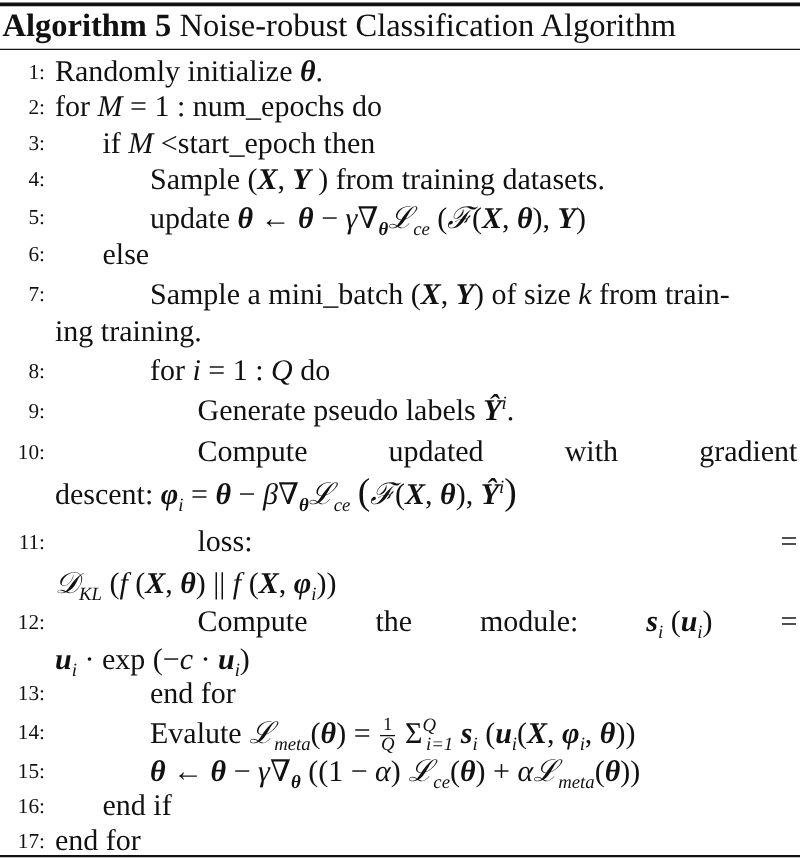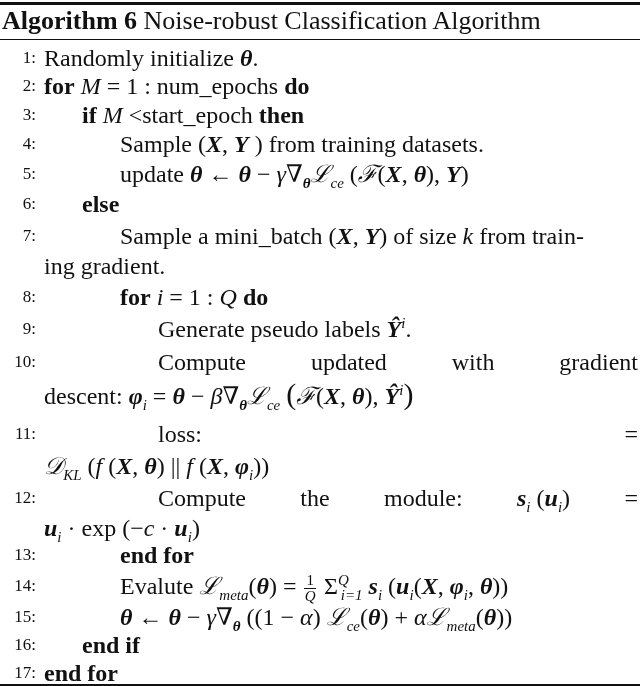--- a/index.html
+++ b/index.html
@@ -6,38 +6,38 @@
   body{width:640px;height:686px;overflow:hidden;font-family:"Liberation Serif","DejaVu Serif",serif;color:#111;}
   .algo{position:relative;width:640px;height:686px;}
   .rule-top{position:absolute;left:0;top:2px;width:640px;height:3px;background:#111;}
   .rule-mid{position:absolute;left:0;top:39px;width:640px;height:1px;background:#111;}
   .rule-bot{position:absolute;left:0;top:684px;width:640px;height:2px;background:#111;}
   .title{position:absolute;left:2px;top:6px;font-size:26px;line-height:30px;white-space:nowrap;}
   .title b{font-weight:bold;}
   .line{position:absolute;left:0;font-size:24px;line-height:28px;white-space:nowrap;}
   .num{position:absolute;left:0;width:36px;text-align:right;font-size:17px;}
   .txt{position:absolute;white-space:nowrap;}
-  .kw{font-weight:bold;}
+  .kw{font-weight:normal;}
   .m{font-style:italic;}
   .mb{font-style:italic;font-weight:bold;}
   .cal{font-family:"DejaVu Serif",serif;font-style:italic;}
   sub,sup{font-size:15px;line-height:0;}
   .just{display:flex;justify-content:space-between;}
   .frac{display:inline-block;vertical-align:middle;text-align:center;font-size:15px;line-height:15px;margin:0 2px;}
   .frac span{display:block;}
   .frac .n{border-bottom:1px solid #111;padding:0 2px;}
   .big{font-size:30px;}
 </style>
 </head>
 <body>
 
 <div class="algo">
   <div class="rule-top"></div>
   <div class="title">
-    <b>Algorithm 6</b>
+    <b>Algorithm 5</b>
     <span>Noise-robust Classification Algorithm</span>
   </div>
   <div class="rule-mid"></div>
 
   <div class="line" style="top:44px">
     <span class="num">1:</span>
     <span class="txt" style="left:44px">Randomly initialize <span class="mb">θ</span>.</span>
   </div>
 
   <div class="line" style="top:72px">
@@ -63,21 +63,21 @@
   <div class="line" style="top:190px">
     <span class="num">6:</span>
     <span class="txt kw" style="left:82px">else</span>
   </div>
 
   <div class="line" style="top:222px">
     <span class="num">7:</span>
     <span class="txt" style="left:120px">Sample a mini_batch (<span class="mb">X</span>, <span class="mb">Y</span>) of size <span class="m">k</span> from train-</span>
   </div>
   <div class="line" style="top:252px">
-    <span class="txt" style="left:44px">ing gradient.</span>
+    <span class="txt" style="left:44px">ing training.</span>
   </div>
 
   <div class="line" style="top:283px">
     <span class="num">8:</span>
     <span class="txt" style="left:120px"><span class="kw">for</span> <span class="m">i</span> = 1 : <span class="m">Q</span> <span class="kw">do</span></span>
   </div>
 
   <div class="line" style="top:315px">
     <span class="num">9:</span>
     <span class="txt" style="left:158px">Generate pseudo labels <span class="mb">Ŷ</span><sup class="m">i</sup>.</span>

